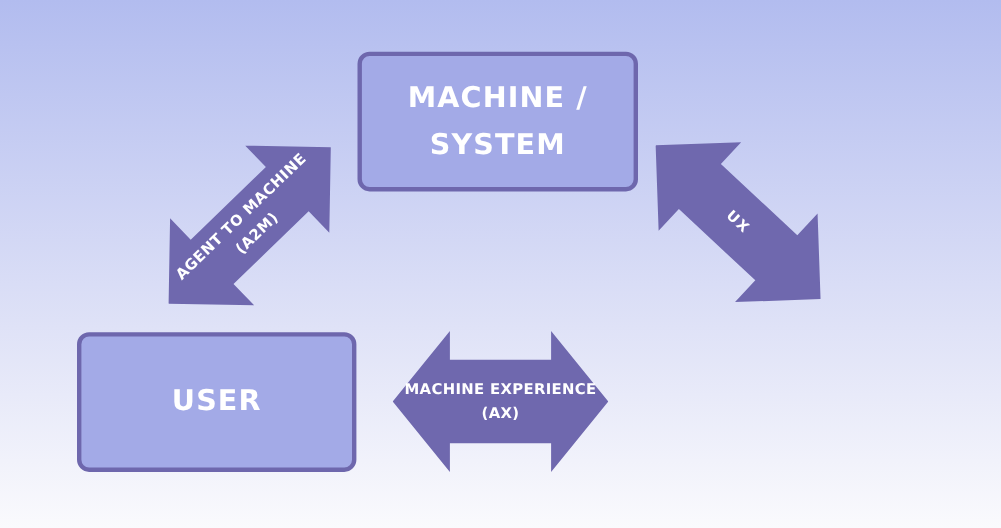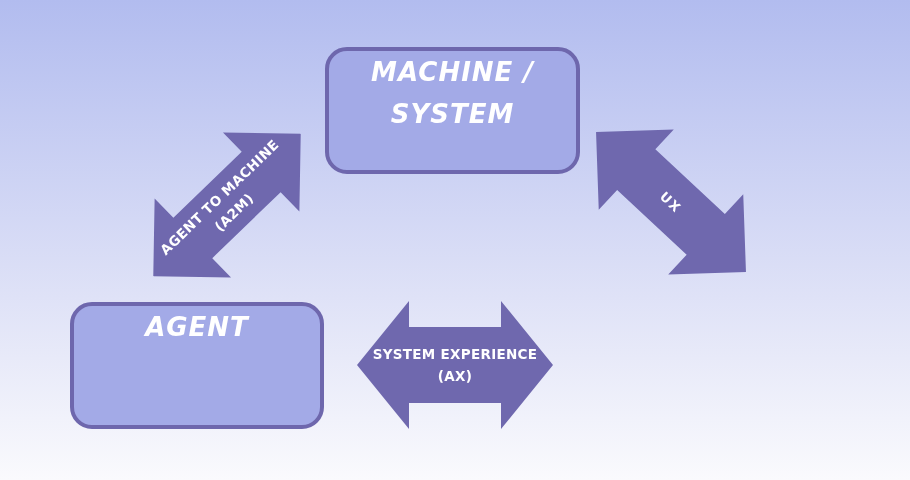--- a/index.html
+++ b/index.html
@@ -17,31 +17,30 @@
       var(--color-background-mid, #dfe2f7) 62%,
       var(--color-background-bottom, #fafafd) 100%);
   }
 
   
   .node {
     position: absolute;
     box-sizing: border-box;
     background: var(--color-node-fill, #a3aae7);
     border: 4px solid var(--color-node-border, #6e67ad);
-    border-radius: 22px;
+    border-radius: 11px;
     display: flex;
-    align-items: flex-start;
+    align-items: center;
     justify-content: center;
     color: var(--color-text, #ffffff);
     font-weight: 700;
     font-size: 26px;
     letter-spacing: 1px;
     text-align: center;
     line-height: 1.62;
-    font-style: italic;
   }
   .node-machine { left: 325px; top: 47px;  width: 255px; height: 127px; }
   .node-agent   { left: 70px;  top: 302px; width: 254px; height: 127px; }
   .node-user    { left: 583px; top: 302px; width: 252px; height: 127px; }
   .node-machine .node-label { width: 215px; }
 
   
   .arrow-wrap {
     position: absolute;
   }
@@ -83,21 +82,21 @@
 </head>
 <body>
 
 <div class="canvas">
 
   <div class="node node-machine">
     <span class="node-label">MACHINE / SYSTEM</span>
   </div>
 
   <div class="node node-agent">
-    <span class="node-label">AGENT</span>
+    <span class="node-label">USER</span>
   </div>
 
 
   <div class="arrow-wrap arrow-a2m">
     <svg width="205" height="114" viewBox="0 0 205 114" aria-hidden="true">
       <polygon class="arrow-shape" points="0,57 55,2 55,29 150,29 150,2 205,57 150,112 150,85 55,85 55,112"></polygon>
     </svg>
     <div class="arrow-label">
       <span>AGENT TO MACHINE</span>
       <span>(A2M)</span>
@@ -111,18 +110,18 @@
     <div class="arrow-label">
       <span>UX</span>
     </div>
   </div>
 
   <div class="arrow-wrap arrow-ax">
     <svg width="196" height="130" viewBox="0 0 196 130" aria-hidden="true">
       <polygon class="arrow-shape" points="0,65 52,1 52,27 144,27 144,1 196,65 144,129 144,103 52,103 52,129"></polygon>
     </svg>
     <div class="arrow-label">
-      <span>SYSTEM EXPERIENCE</span>
+      <span>MACHINE EXPERIENCE</span>
       <span>(AX)</span>
     </div>
   </div>
 
 </div>
 
 </body></html>

